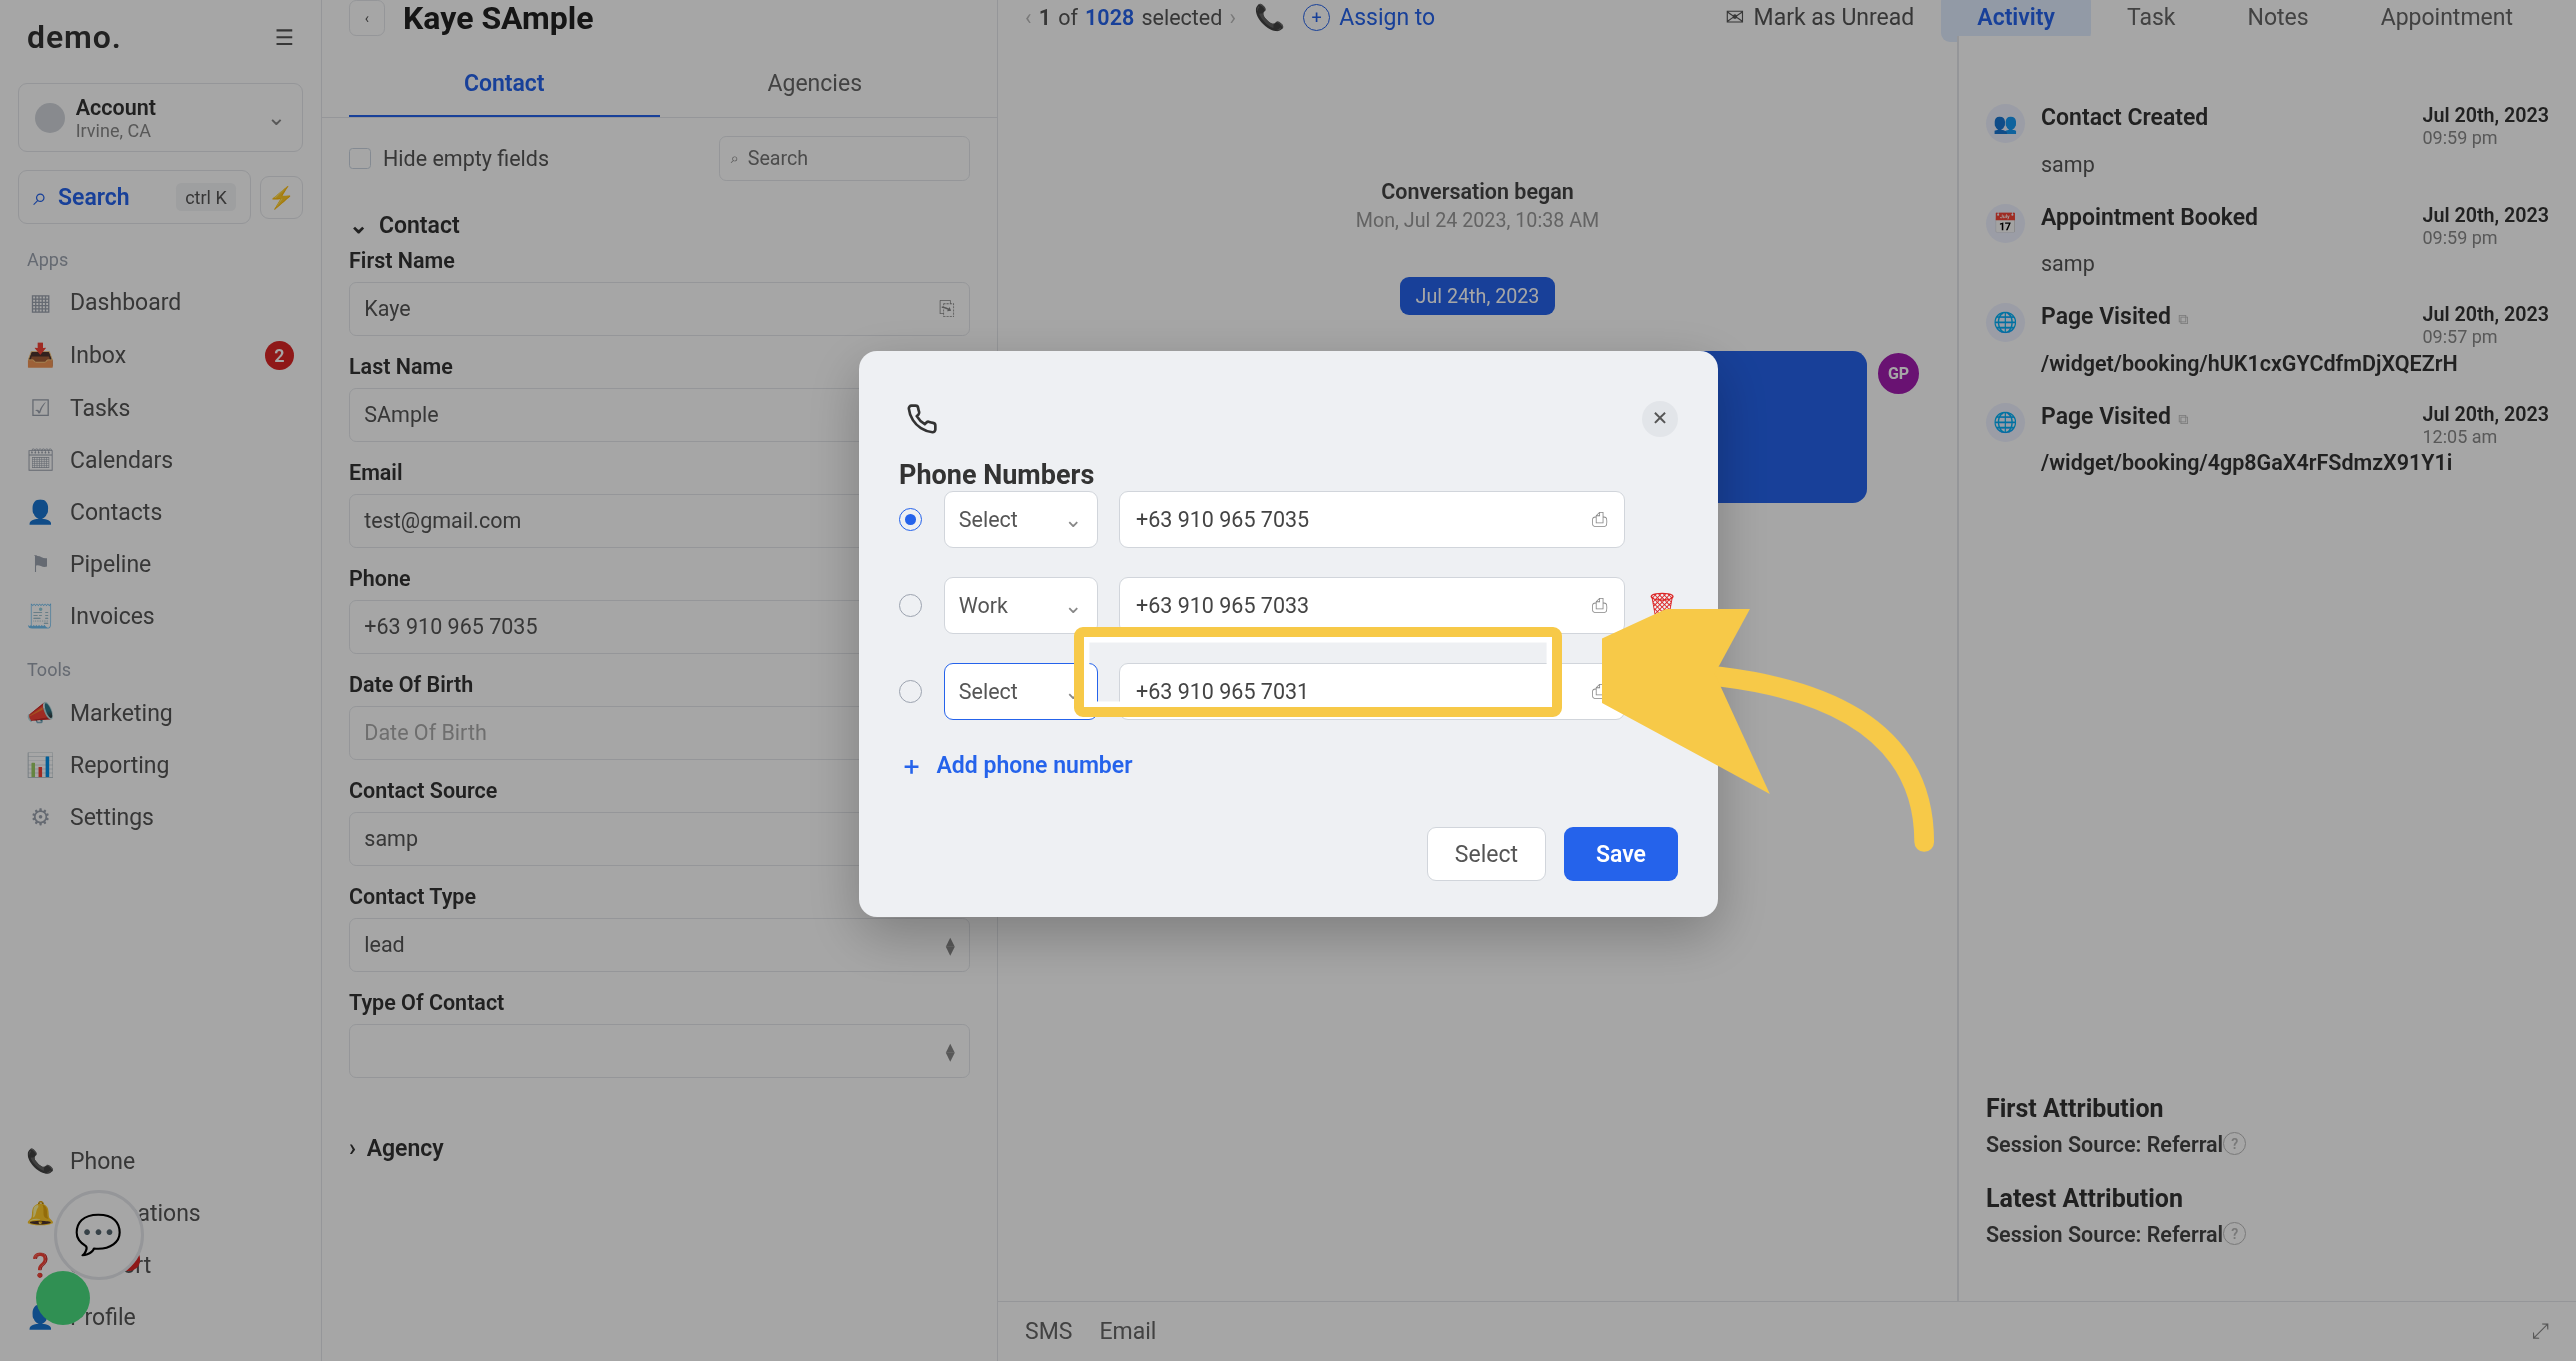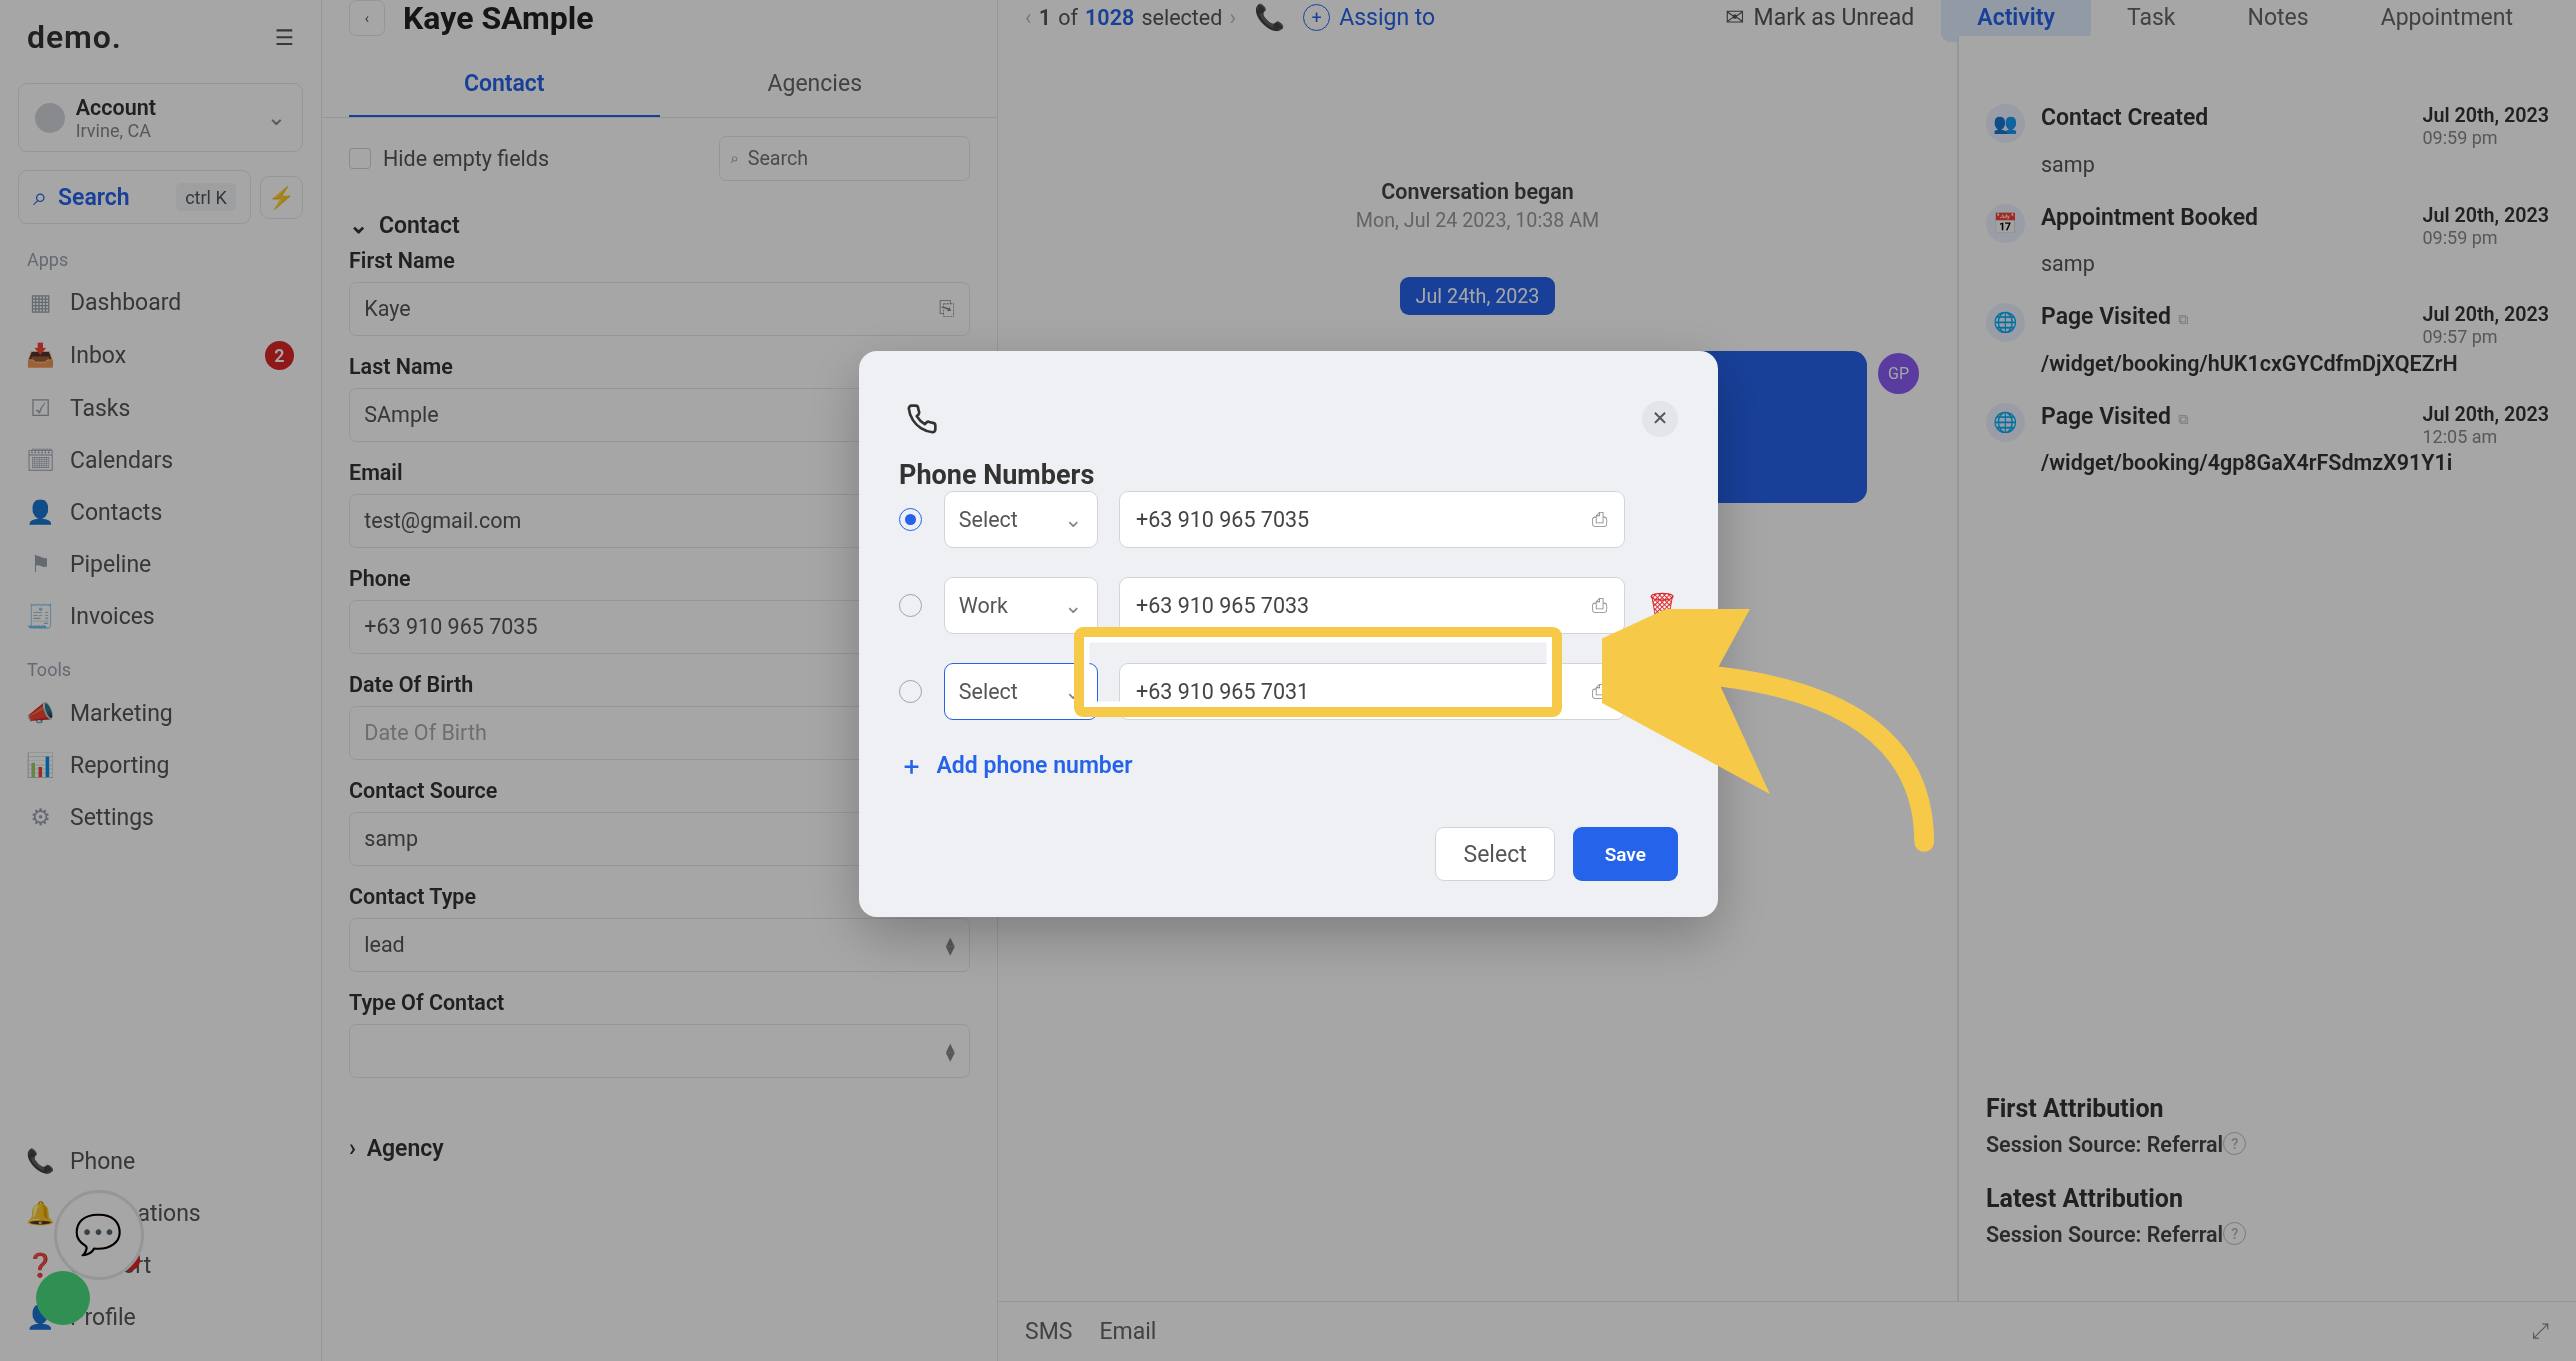--- a/index.html
+++ b/index.html
@@ -69,21 +69,21 @@
 .mark-unread { display: flex; align-items: center; gap: 9px; color: #555; font-size: 23px; cursor: pointer; }
 .top-tabs { display: flex; gap: 0; }
 .top-tab { padding: 10.7px 36px; font-size: 23px; color: #666; cursor: pointer; border-radius: 9px; }
 .top-tab.active { background: #e0edff; color: #2563eb; font-weight: 600; }
 .conversation { flex: 1; padding: 36px; display: flex; flex-direction: column; align-items: center; position: relative; }
 .convo-header { text-align: center; margin-top: 107px; }
 .convo-title { font-size: 21.5px; font-weight: 600; color: #444; }
 .convo-date { font-size: 19.7px; color: #999; margin-top: 5.4px; }
 .date-chip { margin-top: 45px; background: #2563eb; color: #fff; padding: 7.2px 16px; border-radius: 9px; font-size: 19.7px; }
 .msg-bubble { margin-top: 36px; align-self: flex-end; background: #2563eb; width: 358px; height: 152px; border-radius: 14.3px; margin-right: 54px; position: relative; }
-.msg-avatar { position: absolute; right: -54px; top: 0; width: 45px; height: 45px; border-radius: 50%; background: #8b5cf6; border: 2.7px solid #fff; display: flex; align-items: center; justify-content: center; color: #fff; font-size: 16px; font-weight: 400; }
+.msg-avatar { position: absolute; right: -54px; top: 0; width: 45px; height: 45px; border-radius: 50%; background: #a21caf; border: 2.7px solid #fff; display: flex; align-items: center; justify-content: center; color: #fff; font-size: 16px; font-weight: 700; }
 .composer-row { display: flex; align-items: flex-start; gap: 27px; padding: 16px 27px; border-top: 0.9px solid #e5e7eb; }
 .composer-tab { font-size: 23px; color: #666; cursor: pointer; }
 .composer-expand { margin-left: auto; color: #888; font-size: 21.5px; cursor: pointer; }
 
 
 .activity-panel { width: 618px; padding: 18px 27px 27px; border-left: 0.9px solid #e5e7eb; background: #fff; display: flex; flex-direction: column; }
 .activity-list { display: flex; flex-direction: column; gap: 27px; margin-top: 50px; }
 .activity-item { display: flex; gap: 16px; }
 .activity-icon { width: 39px; height: 39px; border-radius: 50%; background: #eef2ff; display: flex; align-items: center; justify-content: center; color: #6b7280; font-size: 19.7px; flex-shrink: 0; }
 .activity-body { flex: 1; }
@@ -113,21 +113,21 @@
 .radio.selected::after { content: ''; width: 10.7px; height: 10.7px; background: #2563eb; border-radius: 50%; }
 .type-select { width: 154px; height: 57px; border: 0.9px solid #d1d5db; border-radius: 9px; background: #fff; display: flex; align-items: center; justify-content: space-between; padding: 0 14.3px; font-size: 21.5px; color: #555; cursor: pointer; }
 .type-select.outlined { border: 1.8px solid #2563eb; }
 .phone-input { flex: 1; height: 57px; border: 0.9px solid #d1d5db; border-radius: 9px; background: #fff; display: flex; align-items: center; padding: 0 16px; font-size: 21.5px; color: #444; position: relative; }
 .phone-input .trailing-icon { position: absolute; right: 16px; color: #888; font-size: 19.7px; }
 .delete-icon { color: #dc2626; font-size: 25px; cursor: pointer; width: 32px; text-align: center; }
 .add-phone { display: flex; align-items: center; gap: 12.5px; color: #2563eb; font-size: 23px; font-weight: 600; cursor: pointer; margin-top: 9px; }
 .add-phone-plus { font-size: 25px; }
 .modal-footer { display: flex; justify-content: flex-end; gap: 18px; margin-top: 45px; }
 .btn-cancel { padding: 12.5px 27px; border: 0.9px solid #d1d5db; border-radius: 9px; background: #fff; font-size: 23px; color: #555; cursor: pointer; }
-.btn-save { padding: 12.5px 32px; border: none; border-radius: 9px; background: #2563eb; color: #fff; font-size: 19px; font-weight: 600; cursor: pointer; }
+.btn-save { padding: 12.5px 32px; border: none; border-radius: 9px; background: #2563eb; color: #fff; font-size: 23px; font-weight: 600; cursor: pointer; }
 
 
 .highlight-ring { position: absolute; border: 10.7px solid #f7c948; border-radius: 9px; box-shadow: inset 0 0 0 5.4px #fff; pointer-events: none; }
 .arrow-svg { position: absolute; pointer-events: none; }
 
 </style>
 </head>
 <body>
 
 <div class="app">

